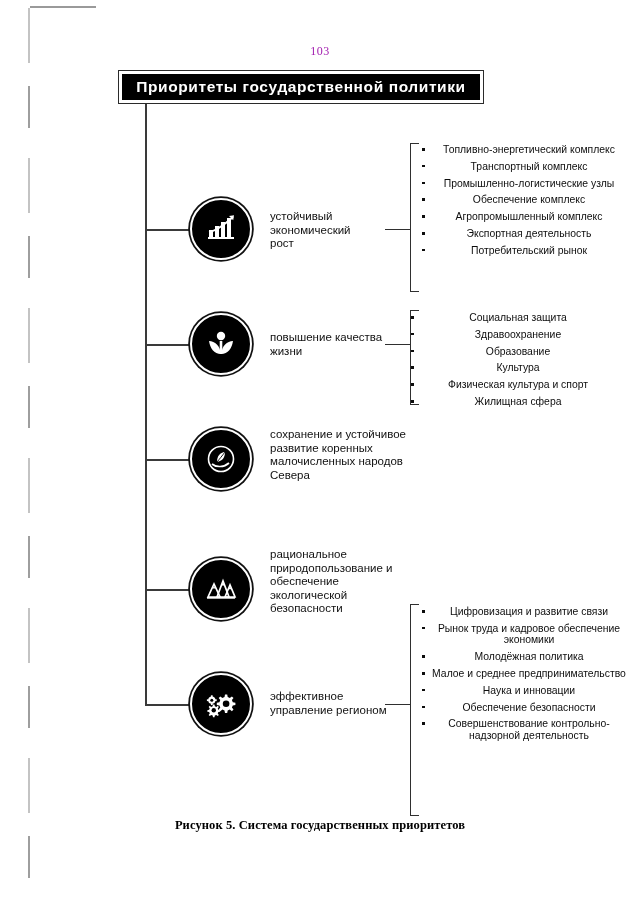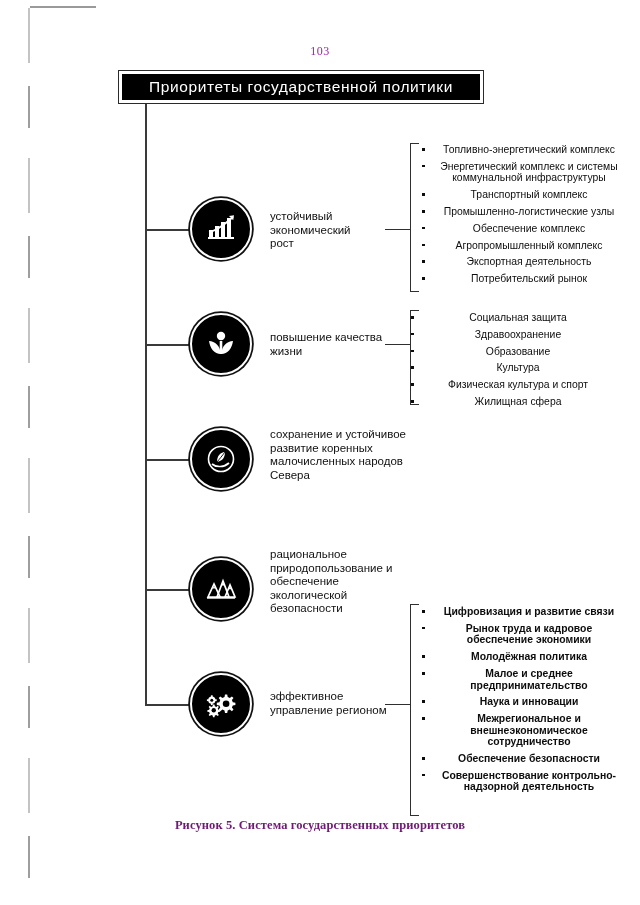--- a/index.html
+++ b/index.html
@@ -69,21 +69,21 @@
     width: 100%;
     height: 100%;
     background: #000000;
     display: flex;
     align-items: center;
     justify-content: center;
   }
   .banner-title {
     color: #ffffff;
     font-size: 15.5px;
-    font-weight: normal;
+    font-weight: bold;
     letter-spacing: .6px;
     white-space: nowrap;
     text-align: right;
   }
 
   
   .trunk {
     position: absolute;
     left: 145px;
     top: 104px;
@@ -177,21 +177,21 @@
   
   .caption {
     position: absolute;
     left: 0;
     top: 818px;
     width: 640px;
     text-align: center;
     font-family: "Liberation Serif", serif;
     font-size: 12.5px;
     font-weight: bold;
-    color: #701a75;
+    color: #000000;
     letter-spacing: .1px;
   }
 </style>
 </head>
 <body>
 
 <div class="scan-edge-left"></div>
 <div class="scan-edge-top"></div>
 
 <div class="page-number">103</div>
@@ -221,21 +221,20 @@
         </svg>
       </div>
     </div>
     <div class="node-label" style="left: 270px; top: 210px; position: absolute;">устойчивый
 экономический
 рост</div>
     <div class="bracket-stub" style="left: 385px; width: 26px; top: 229px;"></div>
     <div class="bracket" style="left: 410px; top: 143px; height: 149px;"></div>
     <ul class="bullet-list" style="left: 421px; top: 144px;">
       <li>Топливно-энергетический комплекс</li>
-      <li>Энергетический комплекс и системы коммунальной инфраструктуры</li>
       <li>Транспортный комплекс</li>
       <li>Промышленно-логистические узлы</li>
       <li>Обеспечение комплекс</li>
       <li>Агропромышленный комплекс</li>
       <li>Экспортная деятельность</li>
       <li>Потребительский рынок</li>
     </ul>
     <div class="node-stub" style="top: 344px;"></div>
     <div class="node" style="top: 313px;">
       <div class="node-circle">
@@ -313,25 +312,24 @@
             <rect x="2.9" y="12.3" width="2" height="1.8"></rect>
             <rect x="10.7" y="12.3" width="2" height="1.8"></rect>
           </g>
         </svg>
       </div>
     </div>
     <div class="node-label" style="left: 270px; top: 690px; position: absolute;">эффективное
 управление регионом</div>
     <div class="bracket-stub" style="left: 385px; width: 26px; top: 704px;"></div>
     <div class="bracket" style="left: 410px; top: 604px; height: 212px;"></div>
-    <ul class="bullet-list" style="left: 421px; top: 606px; font-weight: bold;">
+    <ul class="bullet-list" style="left: 421px; top: 606px;">
       <li>Цифровизация и развитие связи</li>
       <li>Рынок труда и кадровое обеспечение экономики</li>
       <li>Молодёжная политика</li>
       <li>Малое и среднее предпринимательство</li>
       <li>Наука и инновации</li>
-      <li>Межрегиональное и внешнеэкономическое сотрудничество</li>
       <li>Обеспечение безопасности</li>
       <li>Совершенствование контрольно-надзорной деятельность</li>
     </ul>
   </div>
 
 <div class="caption">Рисунок 5. Система государственных приоритетов</div>
 
 </body></html>

